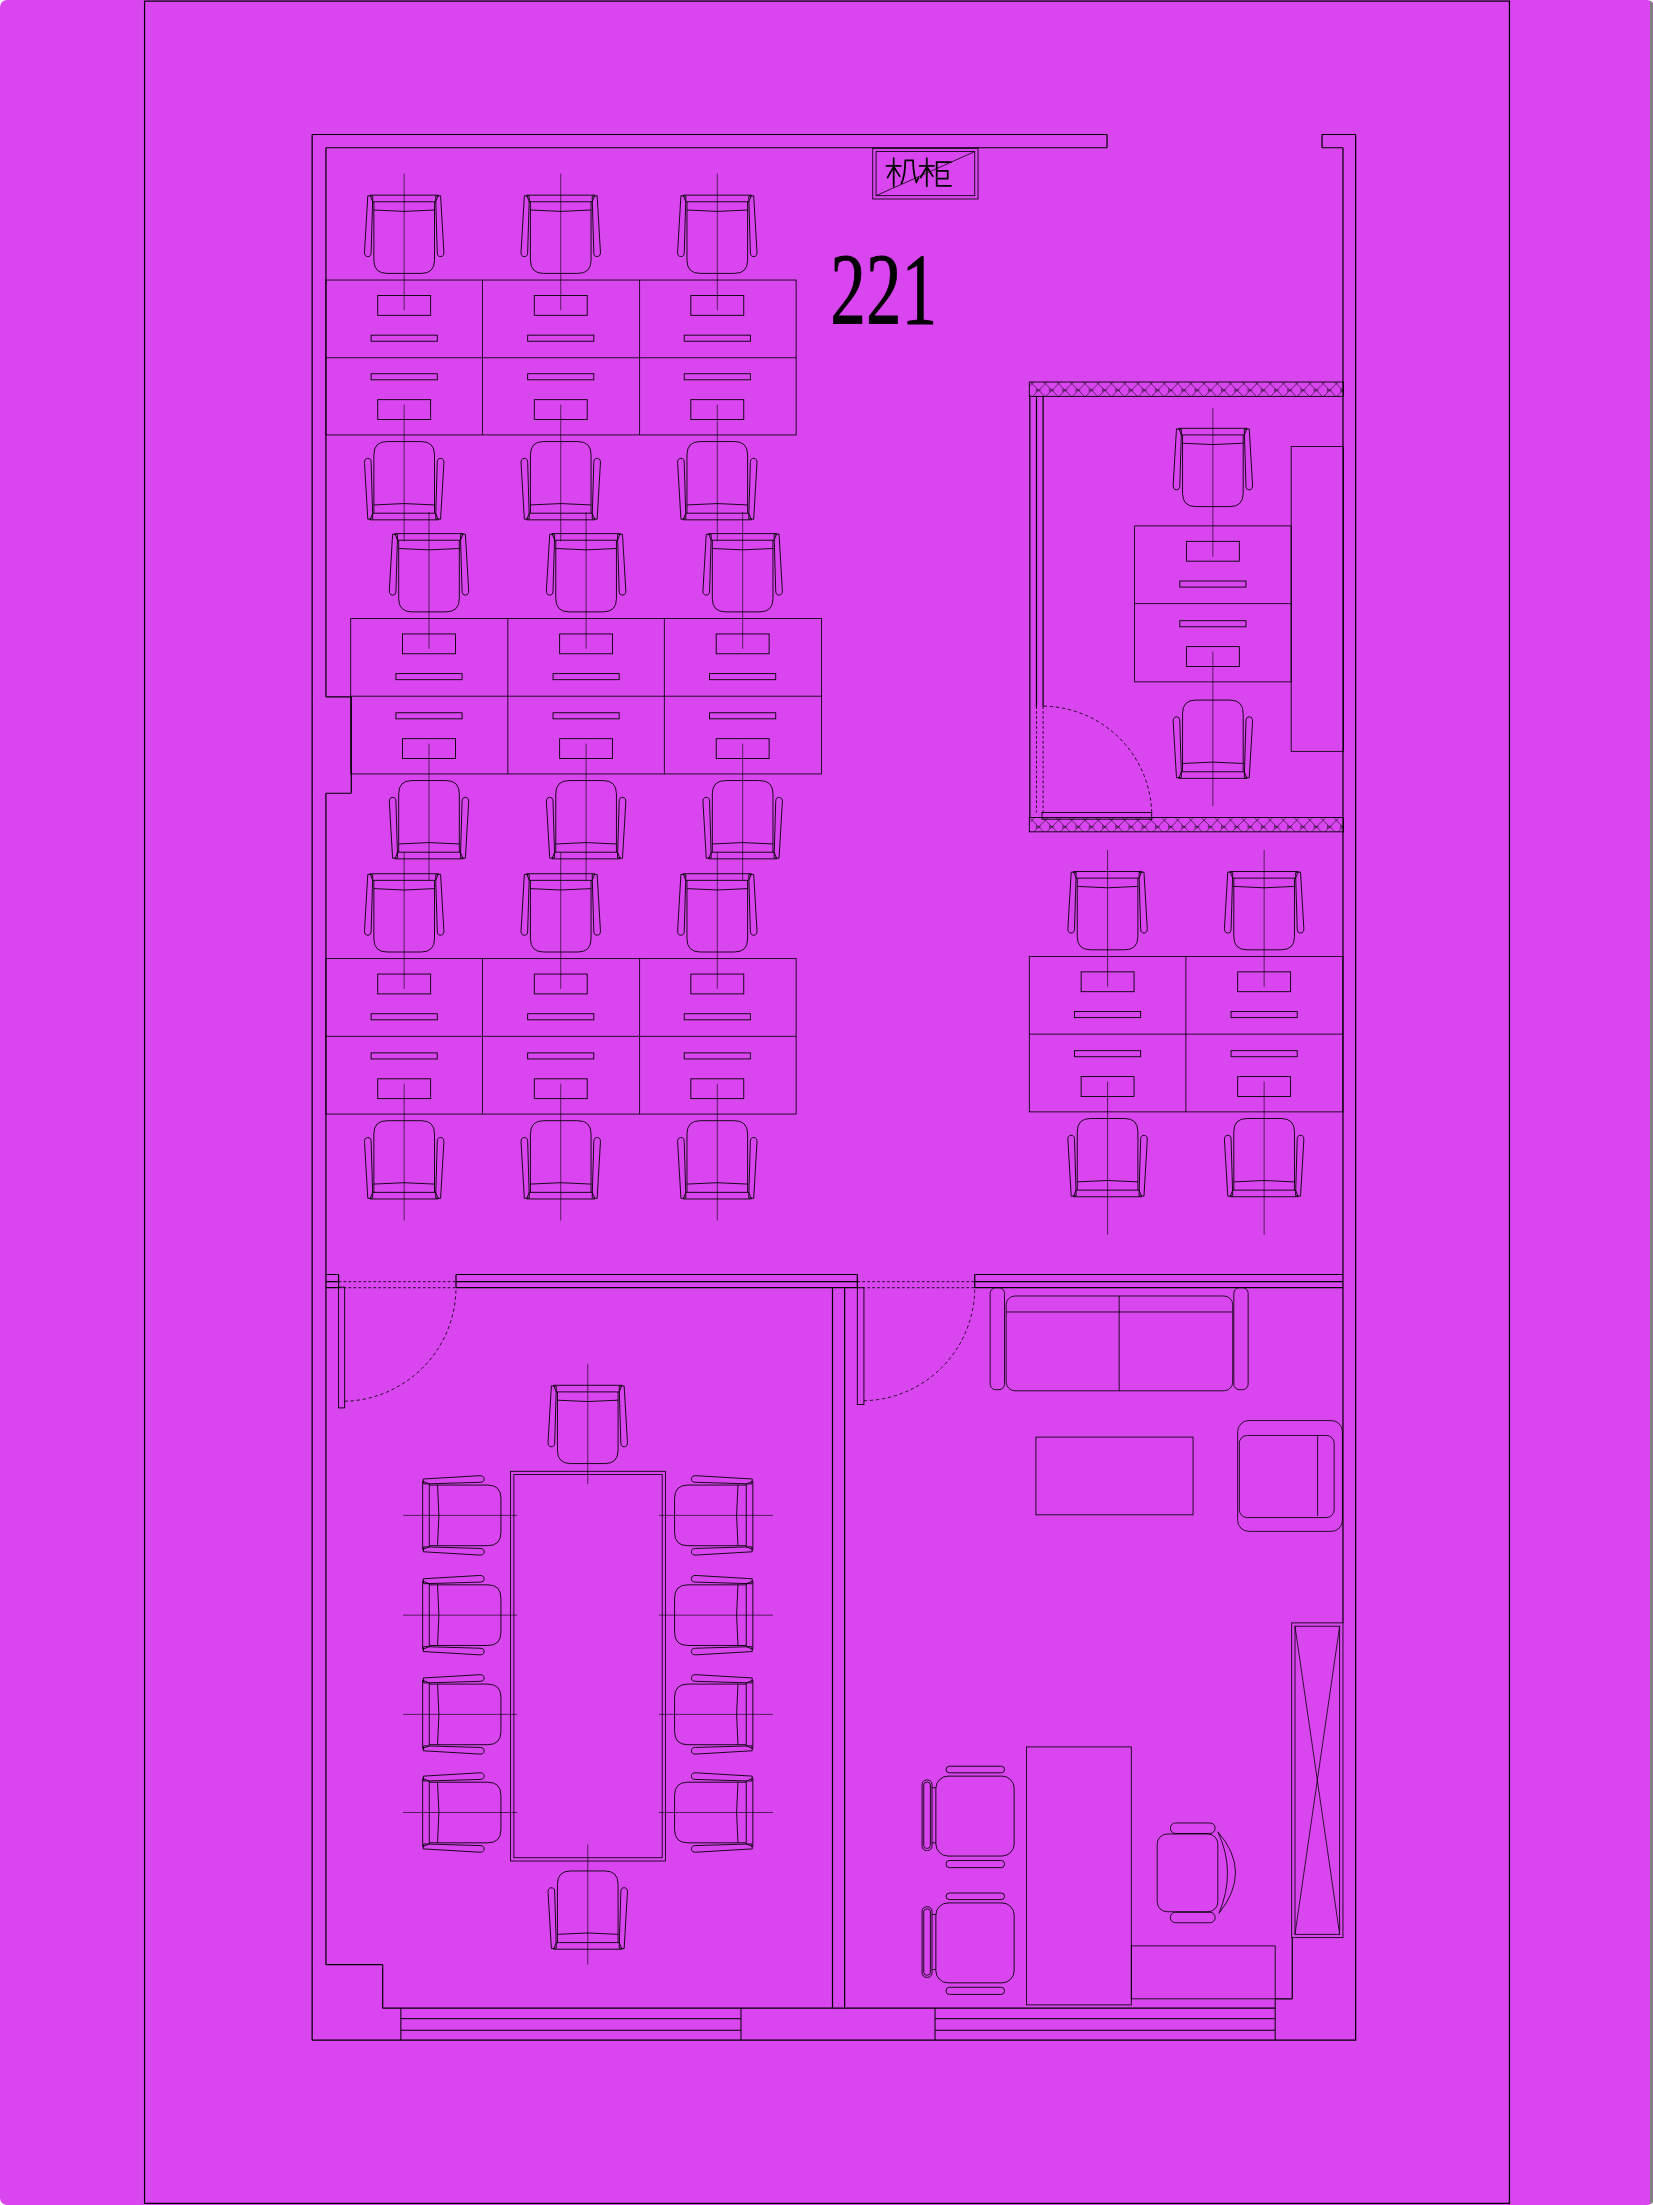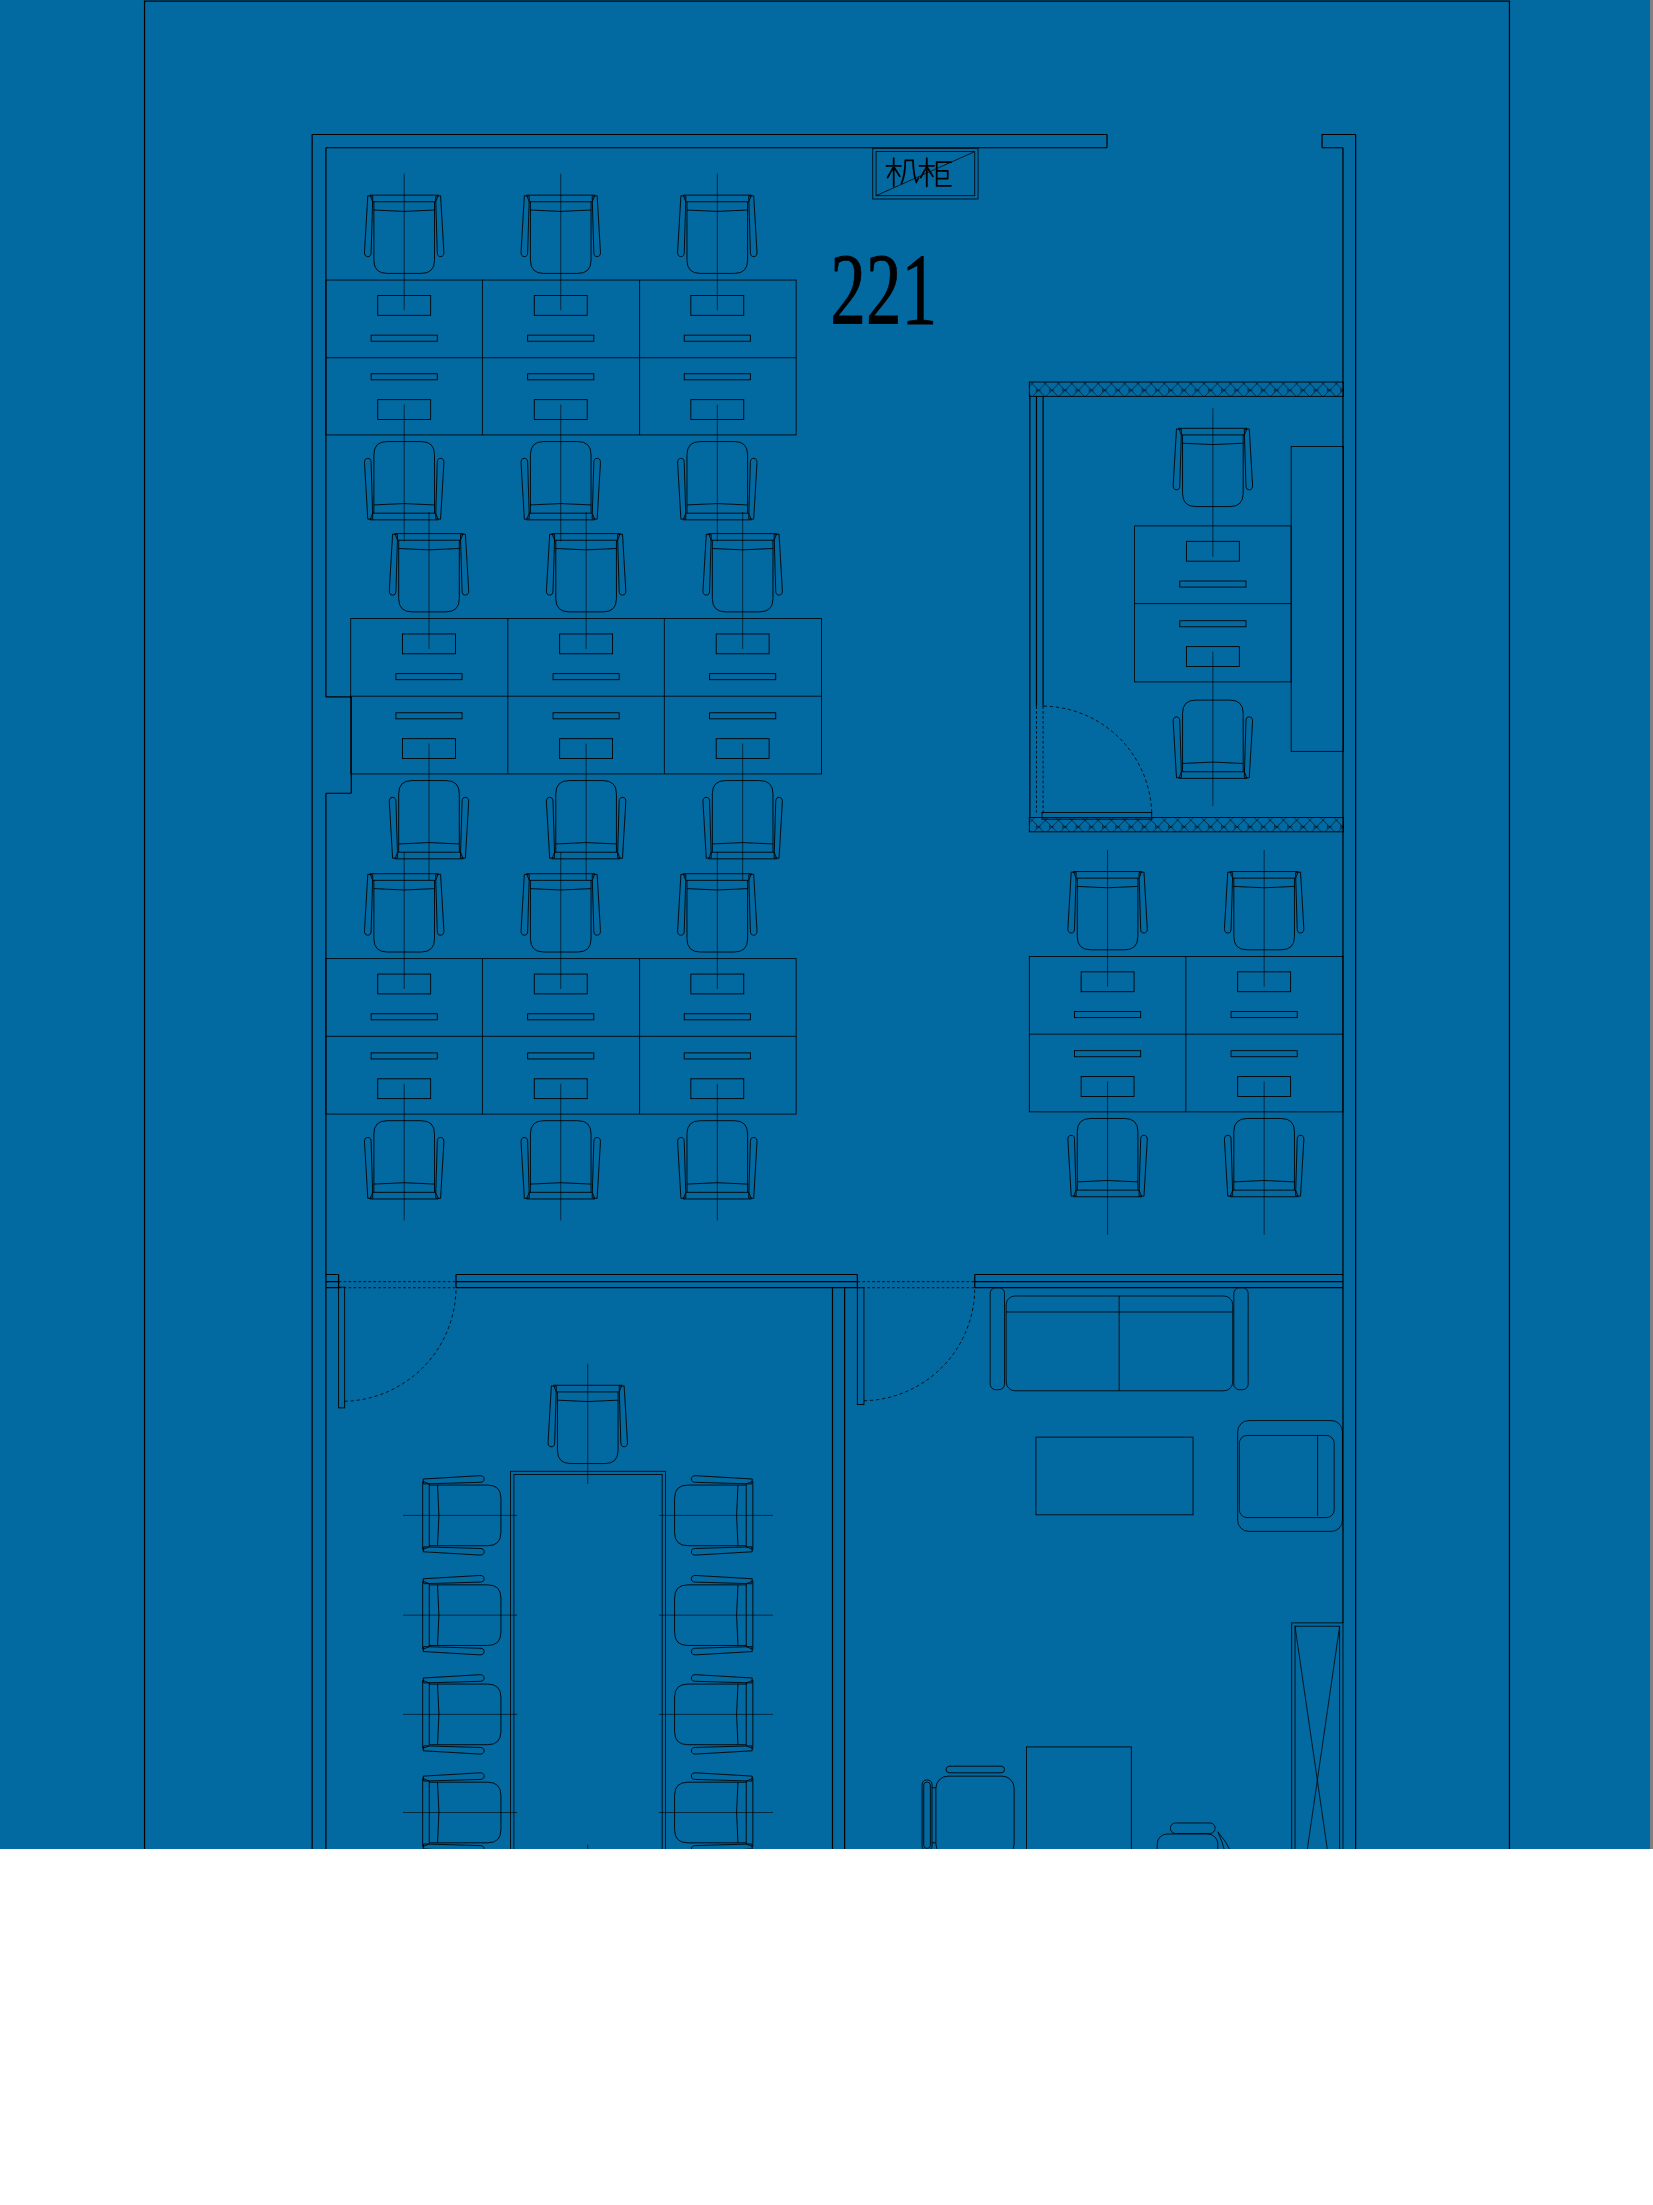--- a/index.html
+++ b/index.html
@@ -1,16 +1,16 @@
 <!DOCTYPE html>
 <html style="font-size:8.8px"><head>
 <meta charset="utf-8">
 <style>
 html,body{margin:0;padding:0;background:#fff;}
-#page{position:relative;width:1654px;height:1849px;background:#0369a1;overflow:hidden;font-family:"Liberation Sans",sans-serif;}
+#page{position:relative;width:1654px;height:2205px;background:#d946ef;overflow:hidden;font-family:"Liberation Sans",sans-serif;border-radius:7px;}
 svg{position:absolute;left:0;top:0;display:block;}
 </style>
 </head>
 <body>
 <div id="page">
 <svg width="1654" height="2205" viewBox="0 0 3000 4000" fill="none" stroke="#000000" stroke-width="1.5">
 <defs>
 <g id="chairD" fill="none" stroke="#000" stroke-width="1.6">
 <path d="M12,1 L136,1 L131,13 L17,13 Z"></path>
 <path d="M19,13 L19,119 Q19,143 43,143 L105,143 Q129,143 129,119 L129,13"></path>

